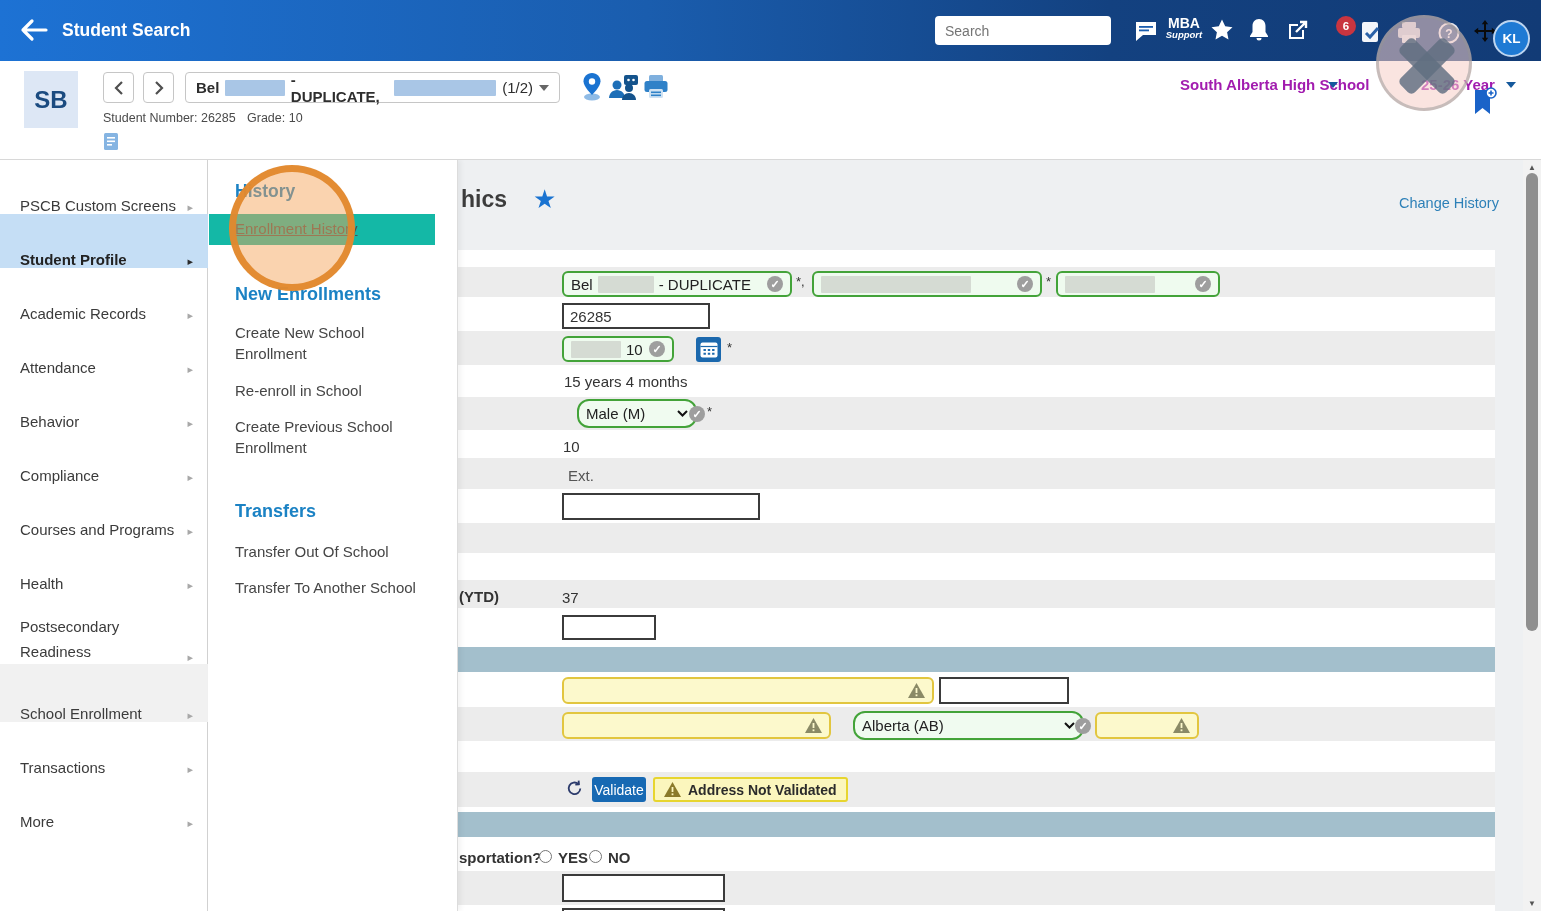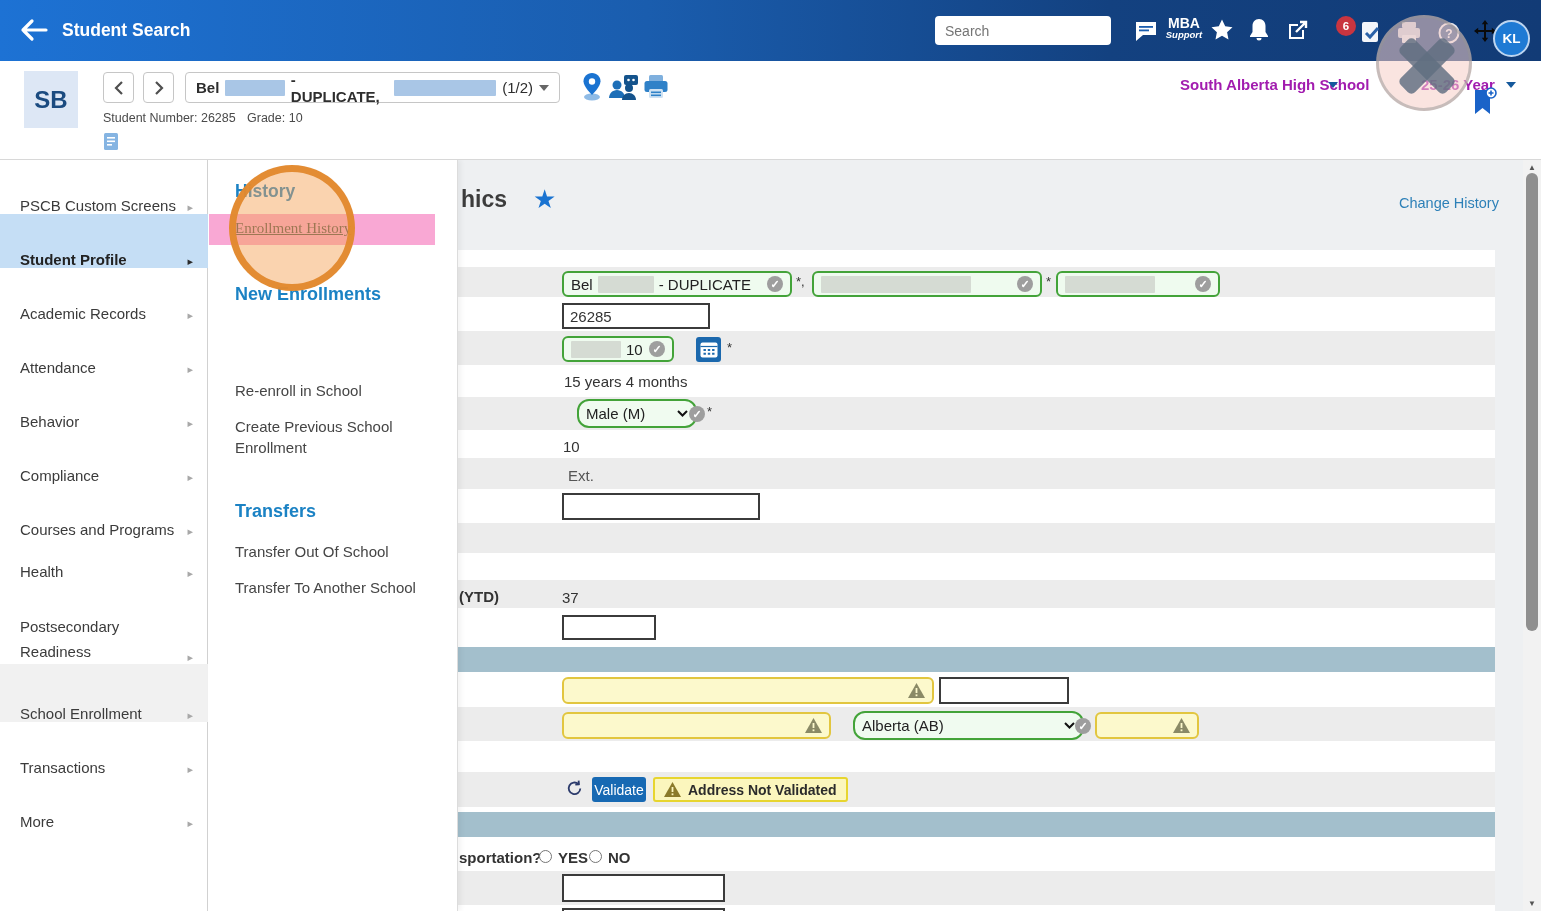--- a/index.html
+++ b/index.html
@@ -41,21 +41,21 @@
        justify-content:space-between;padding:0 15px 0 20px;font-size:15px;color:#3b3b3b;box-sizing:border-box;}
   .sb-item .tri{color:#a8a8a8;font-size:11px;}
   .sb-item.active{background:#c5def5;}
   .sb-item.active .tri{color:#2b2b2b;}
   .sb-item.hovered{background:#f1f1f1;}
   
   .flyout{left:208px;top:160px;width:250px;height:751px;background:#fff;border-right:1px solid #dcdcdc;
        box-shadow:3px 0 5px rgba(0,0,0,.05);}
   .fly-h{position:absolute;color:#1b82c4;font-weight:bold;font-size:17.5px;}
   .fly-item{position:absolute;color:#454545;font-size:15px;line-height:21px;}
-  .fly-hl{position:absolute;background:#f9a8d4;font-family:Liberation Serif, serif;}
+  .fly-hl{position:absolute;background:#14b8a6;}
   .fly-link{color:#4f4f4f;text-decoration:underline;font-size:15px;}
   
   .mainbg{left:458px;top:160px;width:1065px;height:751px;background:#eef0f2;}
   .card{left:458px;top:250px;width:1037px;height:661px;background:#fff;}
   .stripe{left:458px;width:1037px;background:#ececec;}
   .band{left:458px;width:1037px;height:25px;background:#a3bfcc;}
   .pgtitle{font-size:23px;font-weight:bold;color:#3c3c3c;}
   .star{color:#1a73d1;font-size:26px;line-height:1;}
   .link{color:#2d80b8;font-size:14.5px;}
   .gfield{border:2px solid #43a339;border-radius:6px;background:#effbef;display:flex;
@@ -246,21 +246,21 @@
       <span class="tri">▸</span>
     </div>
     <div class="sb-item" style="top:270px;height:54px">
       <span>Compliance</span>
       <span class="tri">▸</span>
     </div>
     <div class="sb-item" style="top:324px;height:54px">
       <span>Courses and Programs</span>
       <span class="tri">▸</span>
     </div>
-    <div class="sb-item" style="top:366px;height:54px">
+    <div class="sb-item" style="top:378px;height:54px">
       <span>Health</span>
       <span class="tri">▸</span>
     </div>
     <div class="sb-item" style="top:432px;height:72px">
       <span style="width:130px;line-height:25px">Postsecondary Readiness</span>
       <span class="tri">▸</span>
     </div>
     <div class="sb-item hovered" style="top:504px;height:58px">
       <span>School Enrollment</span>
       <span class="tri">▸</span>
@@ -274,20 +274,21 @@
       <span class="tri">▸</span>
     </div>
   </div>
 
   <div class="abs flyout">
     <div class="fly-h" style="left:27px;top:21px">History</div>
     <div class="fly-hl" style="left:1px;top:54px;width:226px;height:31px">
       <span class="fly-link" style="position:absolute;left:26px;top:6px">Enrollment History</span>
     </div>
     <div class="fly-h" style="left:27px;top:124px;font-size:18px">New Enrollments</div>
+    <div class="fly-item" style="left:27px;top:162px;width:160px">Create New School Enrollment</div>
     <div class="fly-item" style="left:27px;top:220px">Re-enroll in School</div>
     <div class="fly-item" style="left:27px;top:256px;width:170px">Create Previous School Enrollment</div>
     <div class="fly-h" style="left:27px;top:341px;font-size:18px">Transfers</div>
     <div class="fly-item" style="left:27px;top:381px">Transfer Out Of School</div>
     <div class="fly-item" style="left:27px;top:417px">Transfer To Another School</div>
   </div>
 
   <div class="abs subhdr"></div>
   <div class="abs tile" style="left:24px;top:71px;width:54px;height:57px">SB</div>
   <div class="abs navbtn" style="left:103px;top:72px;width:31px;height:31px">

